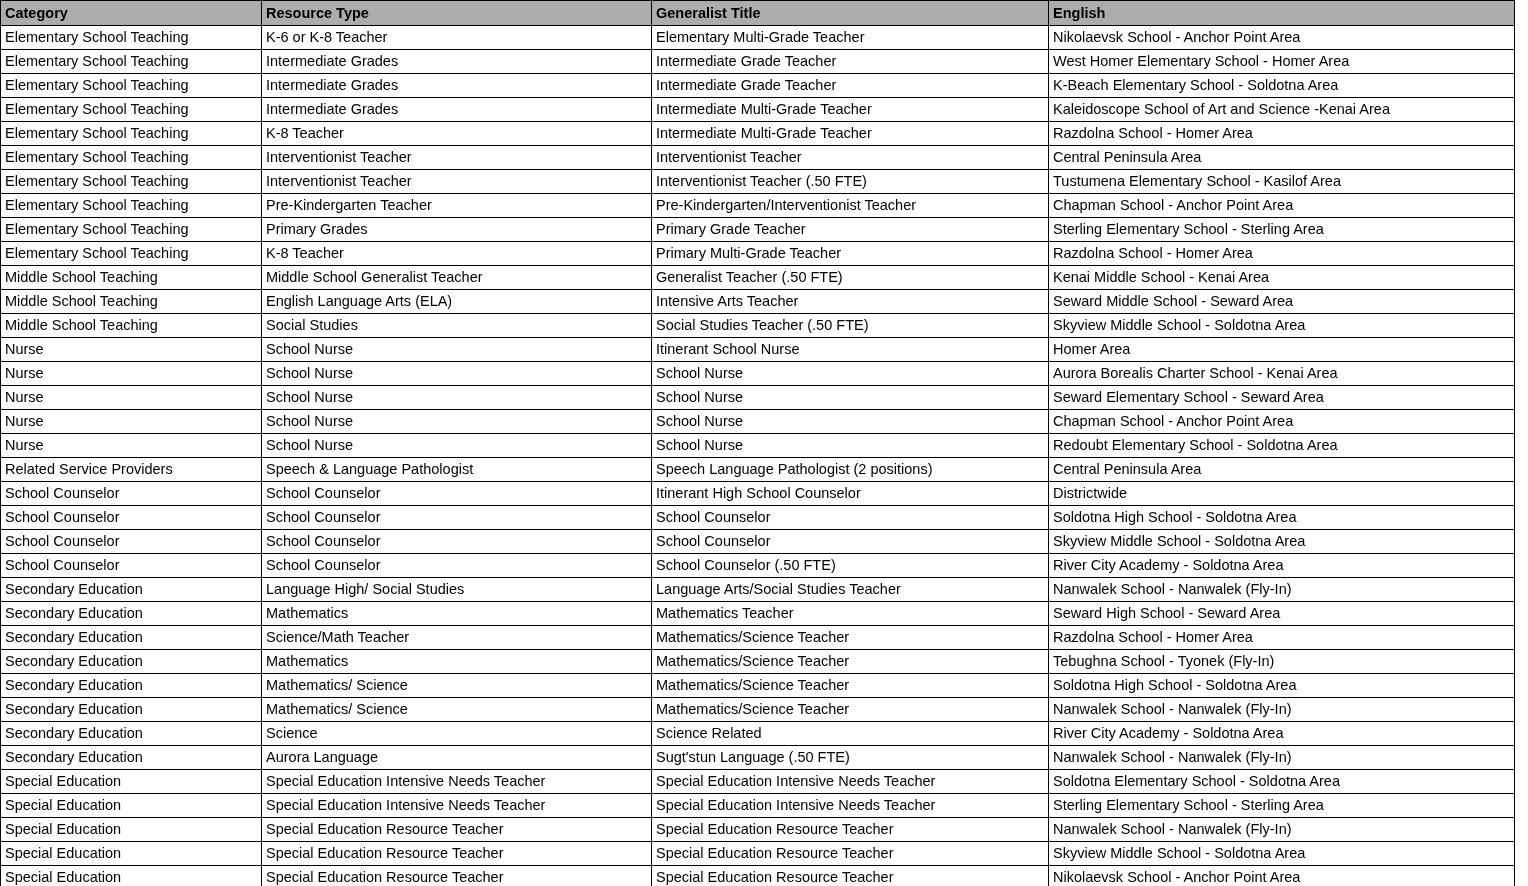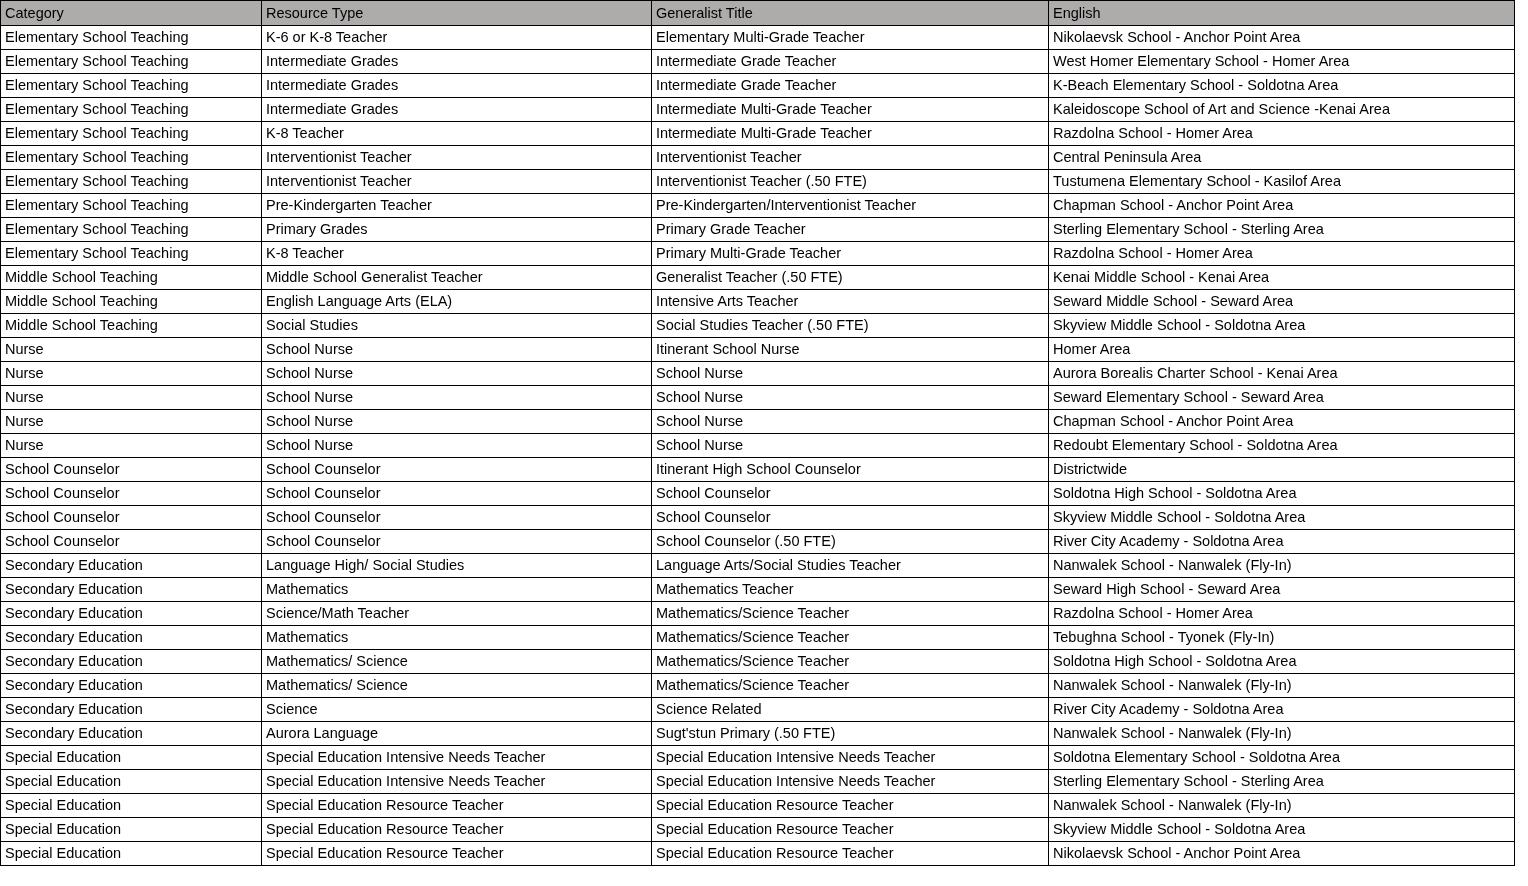--- a/index.html
+++ b/index.html
@@ -46,21 +46,21 @@
     color: #000000;
     text-align: left;
     vertical-align: middle;
     white-space: nowrap;
     overflow: hidden;
     font-family: "Liberation Sans", sans-serif;
   }
 
   table.grid thead th {
     background: #AEABAB;
-    font-weight: normal;
+    font-weight: bold;
     height: 24px;
   }
 
   table.grid tbody td {
     background: #ffffff;
     font-weight: normal;
   }
 </style>
 </head>
 <body>
@@ -184,20 +184,26 @@
           <td>School Nurse</td>
           <td>Chapman School - Anchor Point Area</td>
         </tr>
         <tr>
           <td>Nurse</td>
           <td>School Nurse</td>
           <td>School Nurse</td>
           <td>Redoubt Elementary School - Soldotna Area</td>
         </tr>
         <tr>
+          <td>Related Service Providers</td>
+          <td>Speech &amp; Language Pathologist</td>
+          <td>Speech Language Pathologist (2 positions)</td>
+          <td>Central Peninsula Area</td>
+        </tr>
+        <tr>
           <td>School Counselor</td>
           <td>School Counselor</td>
           <td>Itinerant High School Counselor</td>
           <td>Districtwide</td>
         </tr>
         <tr>
           <td>School Counselor</td>
           <td>School Counselor</td>
           <td>School Counselor</td>
           <td>Soldotna High School - Soldotna Area</td>
@@ -252,21 +258,21 @@
         </tr>
         <tr>
           <td>Secondary Education</td>
           <td>Science</td>
           <td>Science Related</td>
           <td>River City Academy - Soldotna Area</td>
         </tr>
         <tr>
           <td>Secondary Education</td>
           <td>Aurora Language</td>
-          <td>Sugt'stun Primary (.50 FTE)</td>
+          <td>Sugt'stun Language (.50 FTE)</td>
           <td>Nanwalek School - Nanwalek (Fly-In)</td>
         </tr>
         <tr>
           <td>Special Education</td>
           <td>Special Education Intensive Needs Teacher</td>
           <td>Special Education Intensive Needs Teacher</td>
           <td>Soldotna Elementary School - Soldotna Area</td>
         </tr>
         <tr>
           <td>Special Education</td>

